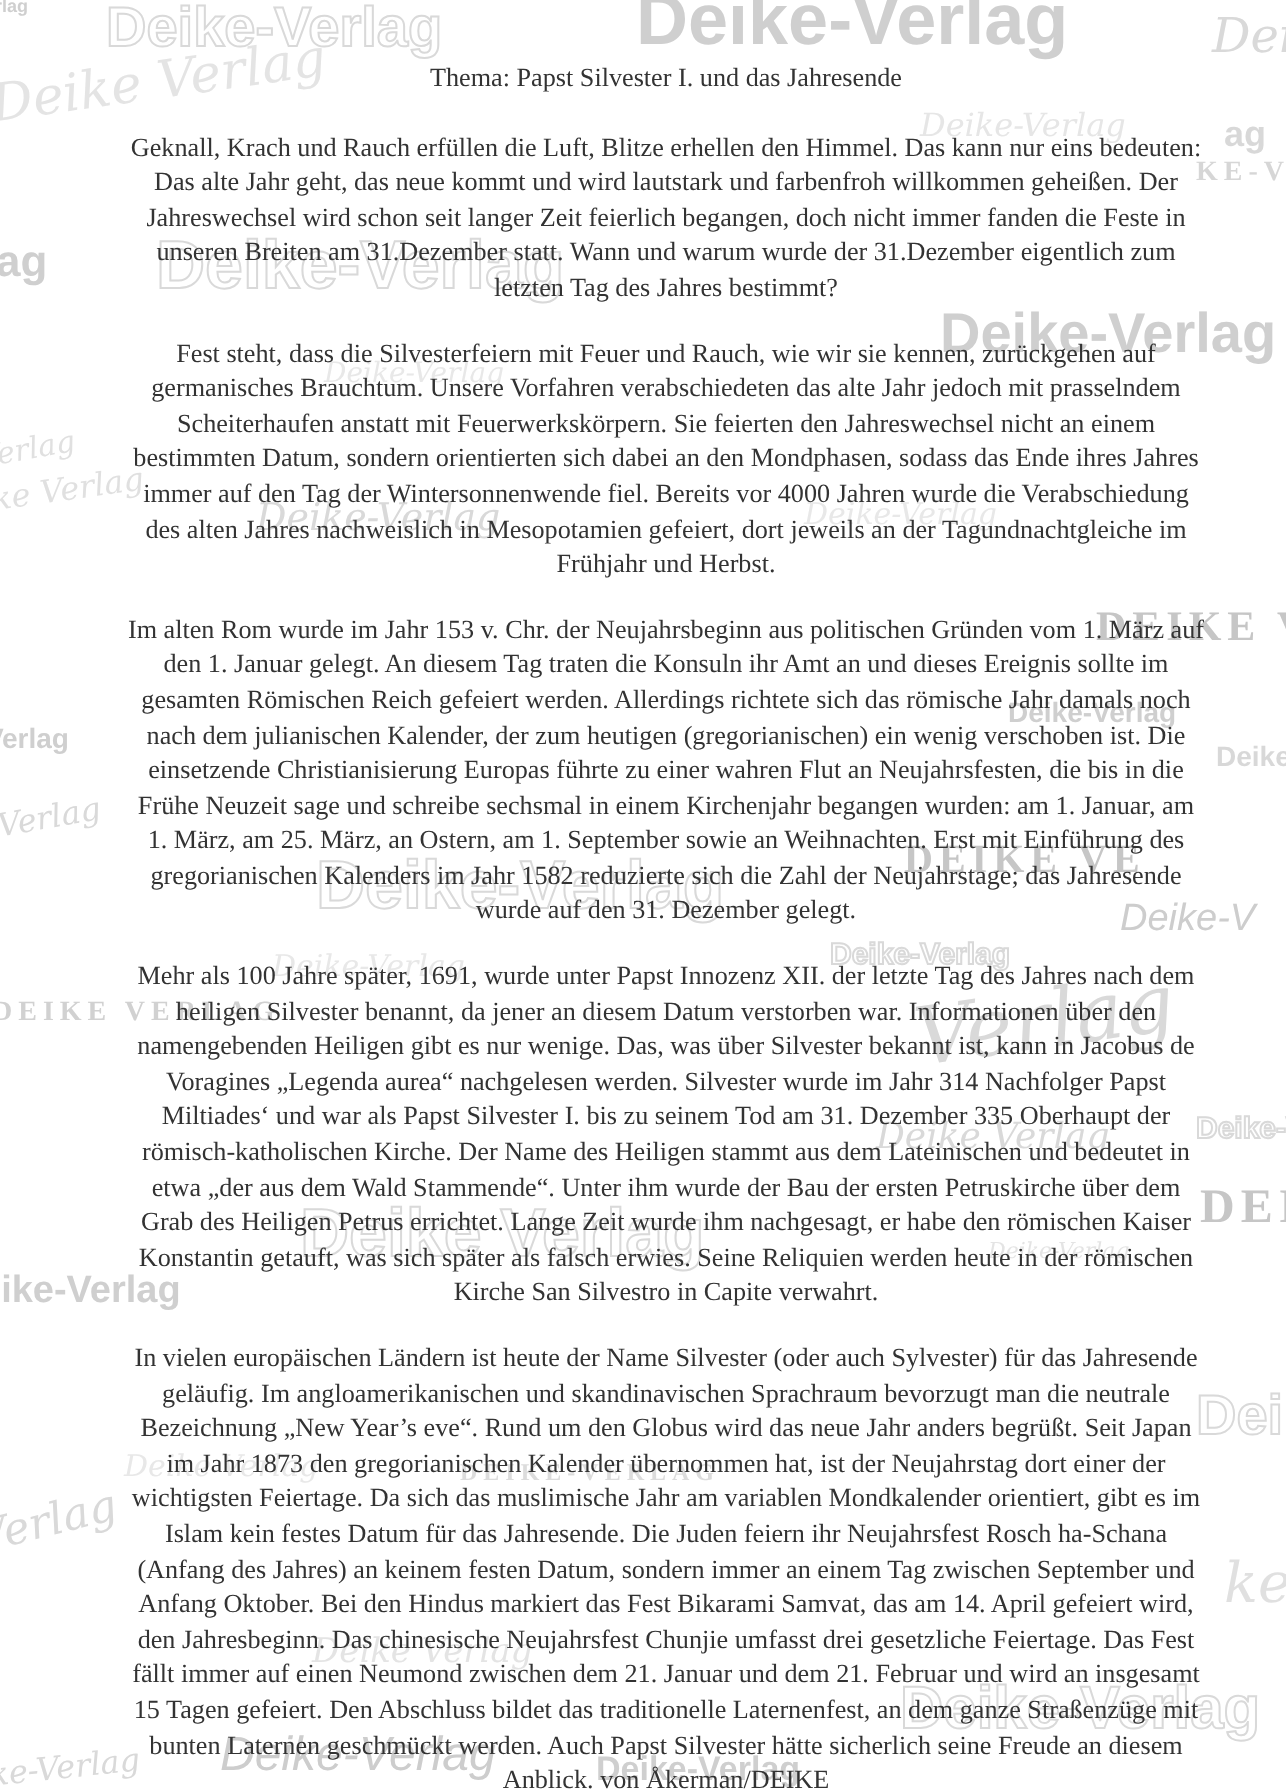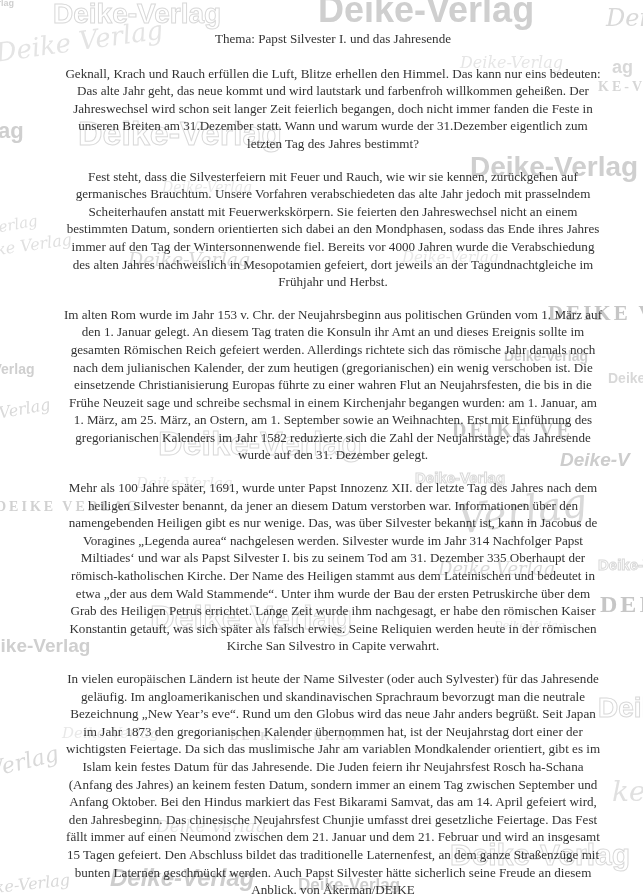--- a/index.html
+++ b/index.html
@@ -13,21 +13,21 @@
   .page{position:absolute;inset:0;}
   .wm-layer{position:absolute;inset:0;z-index:0;overflow:hidden;}
   .wm{
     position:absolute;
     white-space:nowrap;
     line-height:1;
     transform-origin:left top;
     user-select:none;
   }
   .wm-bold{font-family:"Liberation Sans",sans-serif;font-weight:700;color:#cfcfcf;}
-  .wm-boldItalic{font-family:"Liberation Sans",sans-serif;font-weight:700;font-style:italic;color:#cdcdcd;}
+  .wm-boldItalic{font-family:"Liberation Sans",sans-serif;font-weight:400;font-style:italic;color:#cdcdcd;}
   .wm-outline{
     font-family:"Liberation Sans",sans-serif;font-weight:700;
     color:rgba(255,255,255,0);
     -webkit-text-stroke:1px #d9d9d9;
   }
   .wm-script{font-family:"DejaVu Serif",serif;font-style:italic;color:#d9d9d9;}
   .wm-caps{font-family:"Liberation Serif",serif;font-weight:700;color:#c6c6c6;letter-spacing:3px;}
   .content{
     position:absolute;left:27px;top:30px;width:612px;z-index:1;text-align:center;
   }

